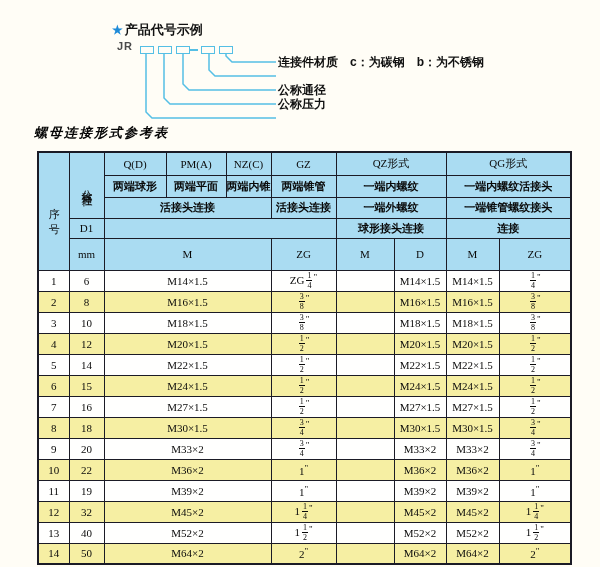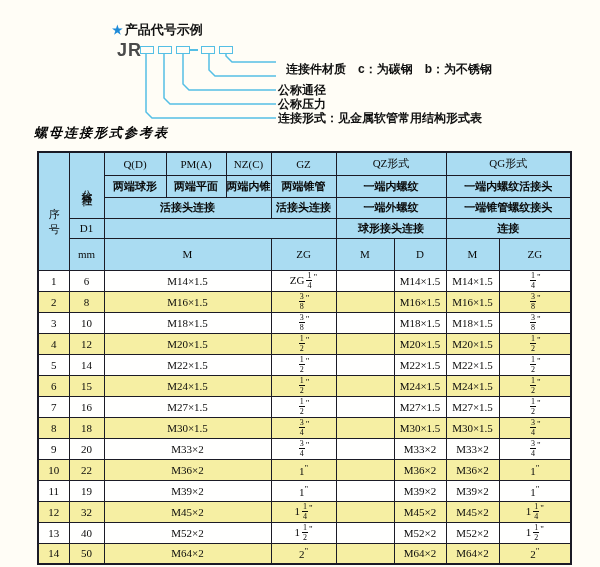--- a/index.html
+++ b/index.html
@@ -9,21 +9,21 @@
     font-family:"Liberation Sans", sans-serif;
     position:relative;
     overflow:hidden;
   }
   .page{position:absolute;left:0;top:0;width:600px;height:567px;}
 
   
   .diagram{position:absolute;left:0;top:0;width:600px;height:150px;}
   .dg-title{position:absolute;left:112px;top:21px;font-size:13px;font-weight:bold;color:#111;white-space:nowrap;}
   .dg-title .star{color:#1e8bd8;font-size:12px;margin-right:2px;}
-  .jr{position:absolute;left:117px;top:40px;font-size:18px;font-weight:bold;color:#4a4a4a;letter-spacing:1px;}
+  .jr{position:absolute;left:117px;top:40px;font-size:11px;font-weight:bold;color:#4a4a4a;letter-spacing:1px;}
   .codebox{position:absolute;top:46px;width:12px;height:6px;border:1.5px solid #55bfe5;background:#fffdf6;}
   .codedash{position:absolute;top:49px;width:8px;height:2px;background:#55bfe5;}
   .dg-lines{position:absolute;left:0;top:0;width:600px;height:150px;}
   .dg-label{position:absolute;left:278px;height:14px;font-size:12px;font-weight:bold;color:#111;white-space:nowrap;line-height:14px;}
 
   
   .tbl-title{
     position:absolute;left:34px;top:124px;
     font-family:"DejaVu Serif","Liberation Serif",serif;
     font-style:italic;font-weight:bold;
@@ -75,24 +75,23 @@
     <div class="dg-title">
       <span class="star">★</span><span>产品代号示例</span>
     </div>
     <div class="jr">JR</div>
     <div class="codebox" style="left:140px;"></div>
     <div class="codebox" style="left:158px;"></div>
     <div class="codebox" style="left:176px;"></div>
     <div class="codedash" style="left:190px;"></div>
     <div class="codebox" style="left:201px;"></div>
     <div class="codebox" style="left:219px;"></div>
-    <div class="dg-label" style="top:62px;margin-left:8px;">连接件材质　c：为碳钢　b：为不锈钢</div>
+    <div class="dg-label" style="top:55px;">连接件材质　c：为碳钢　b：为不锈钢</div>
     <div class="dg-label" style="top:83px;">公称通径</div>
     <div class="dg-label" style="top:97px;">公称压力</div>
-    <div class="dg-label" style="top:111px;">连接形式：见金属软管常用结构形式表</div>
   </div>
 
   <div class="tbl-title">螺母连接形式参考表</div>
 
   <table class="ref">
     <colgroup>
       <col style="width:31px">
         <col style="width:35px">
         <col style="width:62px">
         <col style="width:60px">

